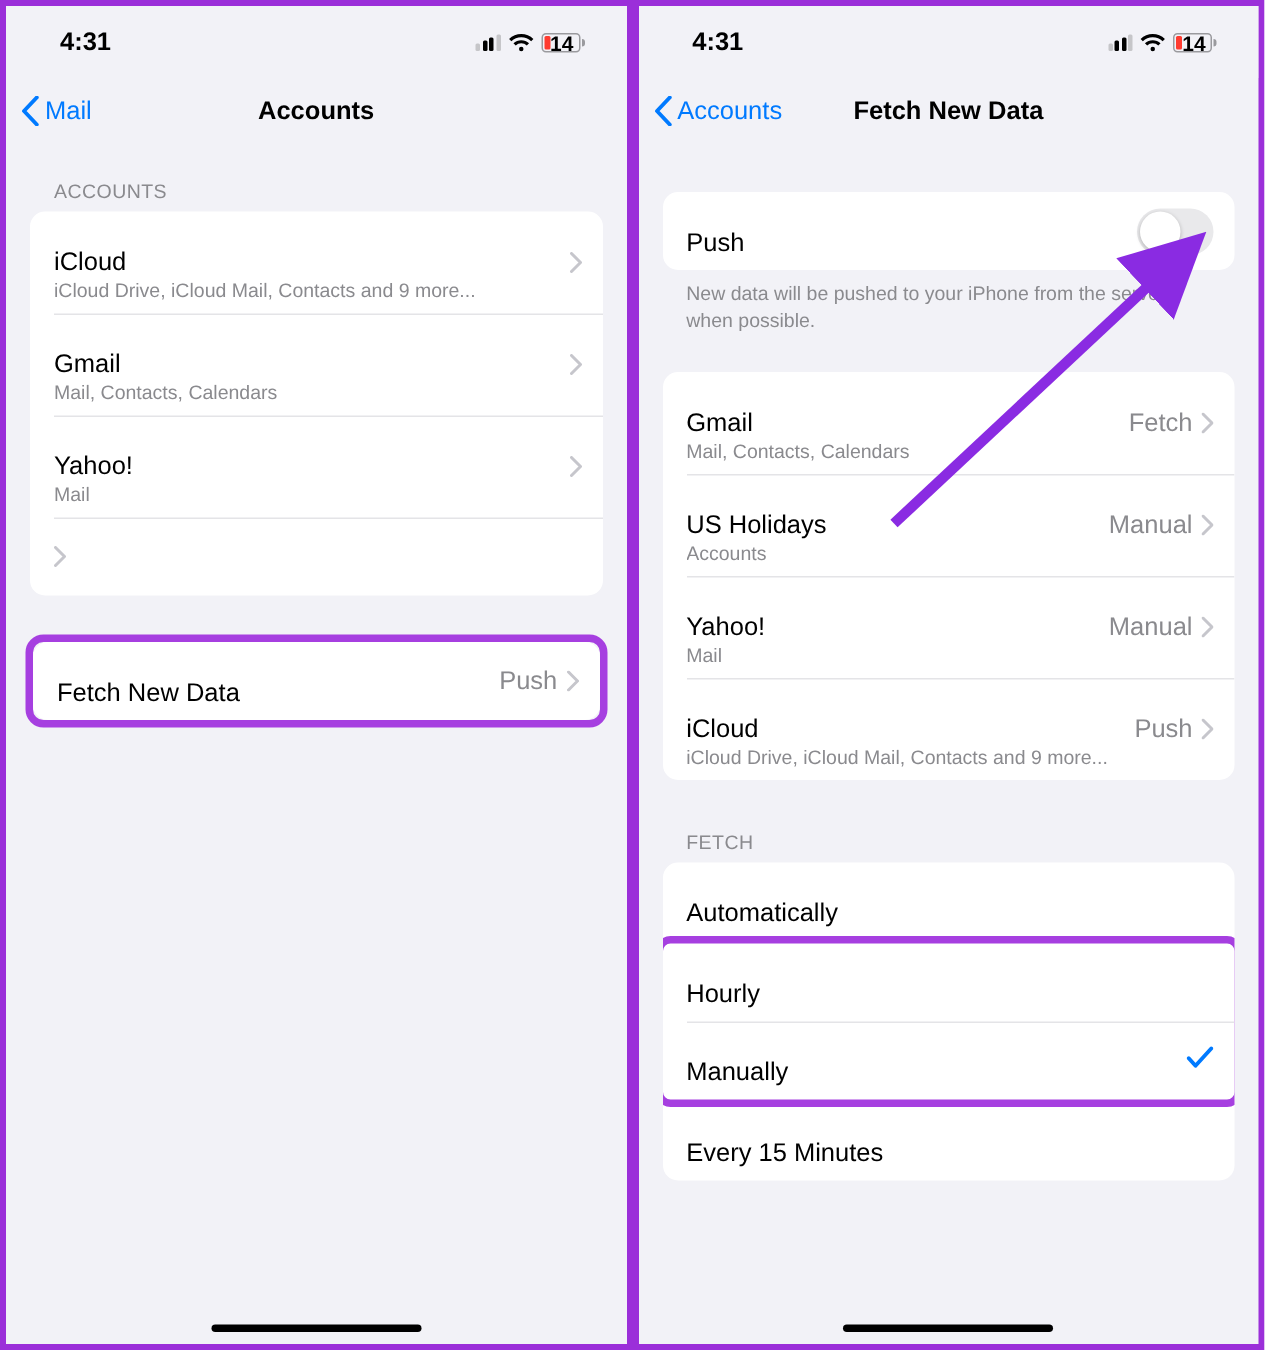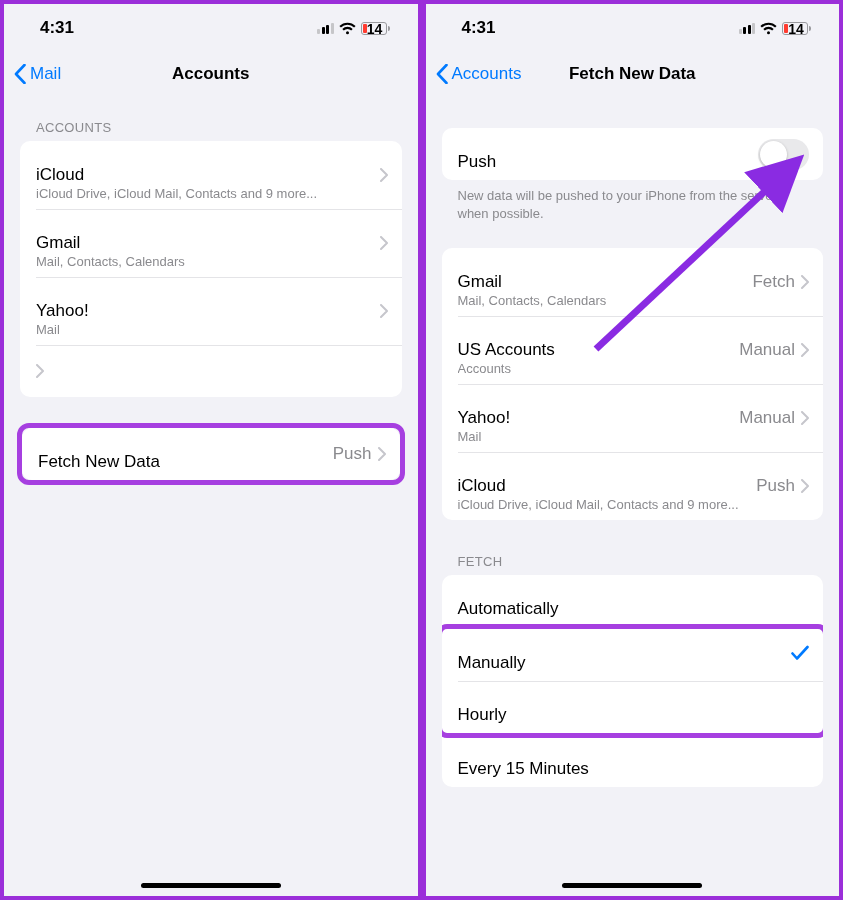--- a/index.html
+++ b/index.html
@@ -340,21 +340,21 @@
         </div>
         <span class="row-value">Fetch</span>
         <span class="chevron-right">
             <svg width="8" height="14" viewBox="0 0 8 14">
               <path d="M1 1l6 6-6 6" stroke="currentColor" stroke-width="2" fill="none" stroke-linecap="round" stroke-linejoin="round"></path>
             </svg>
           </span>
       </div>
       <div class="row">
         <div class="row-main">
-          <div class="row-title">US Accounts</div>
+          <div class="row-title">US Holidays</div>
           <div class="row-sub">Accounts</div>
         </div>
         <span class="row-value">Manual</span>
         <span class="chevron-right">
             <svg width="8" height="14" viewBox="0 0 8 14">
               <path d="M1 1l6 6-6 6" stroke="currentColor" stroke-width="2" fill="none" stroke-linecap="round" stroke-linejoin="round"></path>
             </svg>
           </span>
       </div>
       <div class="row">
@@ -385,32 +385,32 @@
 
     <div class="section-header" style="padding-top:34px">FETCH</div>
 
     <div class="group">
       <div class="row" style="min-height:50px">
         <div class="row-main">
             <div class="row-title">Automatically</div>
           </div>
       </div>
       <div class="highlight-inline">
+        <div class="row" style="min-height:50px">
+          <div class="row-main">
+              <div class="row-title">Hourly</div>
+            </div>
+        </div>
         <div class="row" style="min-height:50px">
           <div class="row-main">
               <div class="row-title">Manually</div>
             </div>
           <span class="checkmark"><svg width="18" height="16" viewBox="0 0 18 16">
                 <path d="M1.5 8.5l4.5 5L16.5 2" stroke="#007aff" stroke-width="2.6" fill="none" stroke-linecap="round" stroke-linejoin="round"></path>
               </svg></span>
-        </div>
-        <div class="row" style="min-height:50px">
-          <div class="row-main">
-              <div class="row-title">Hourly</div>
-            </div>
         </div>
       </div>
       <div class="row" style="min-height:50px">
         <div class="row-main">
             <div class="row-title">Every 15 Minutes</div>
           </div>
       </div>
     </div>
   </div>
 

